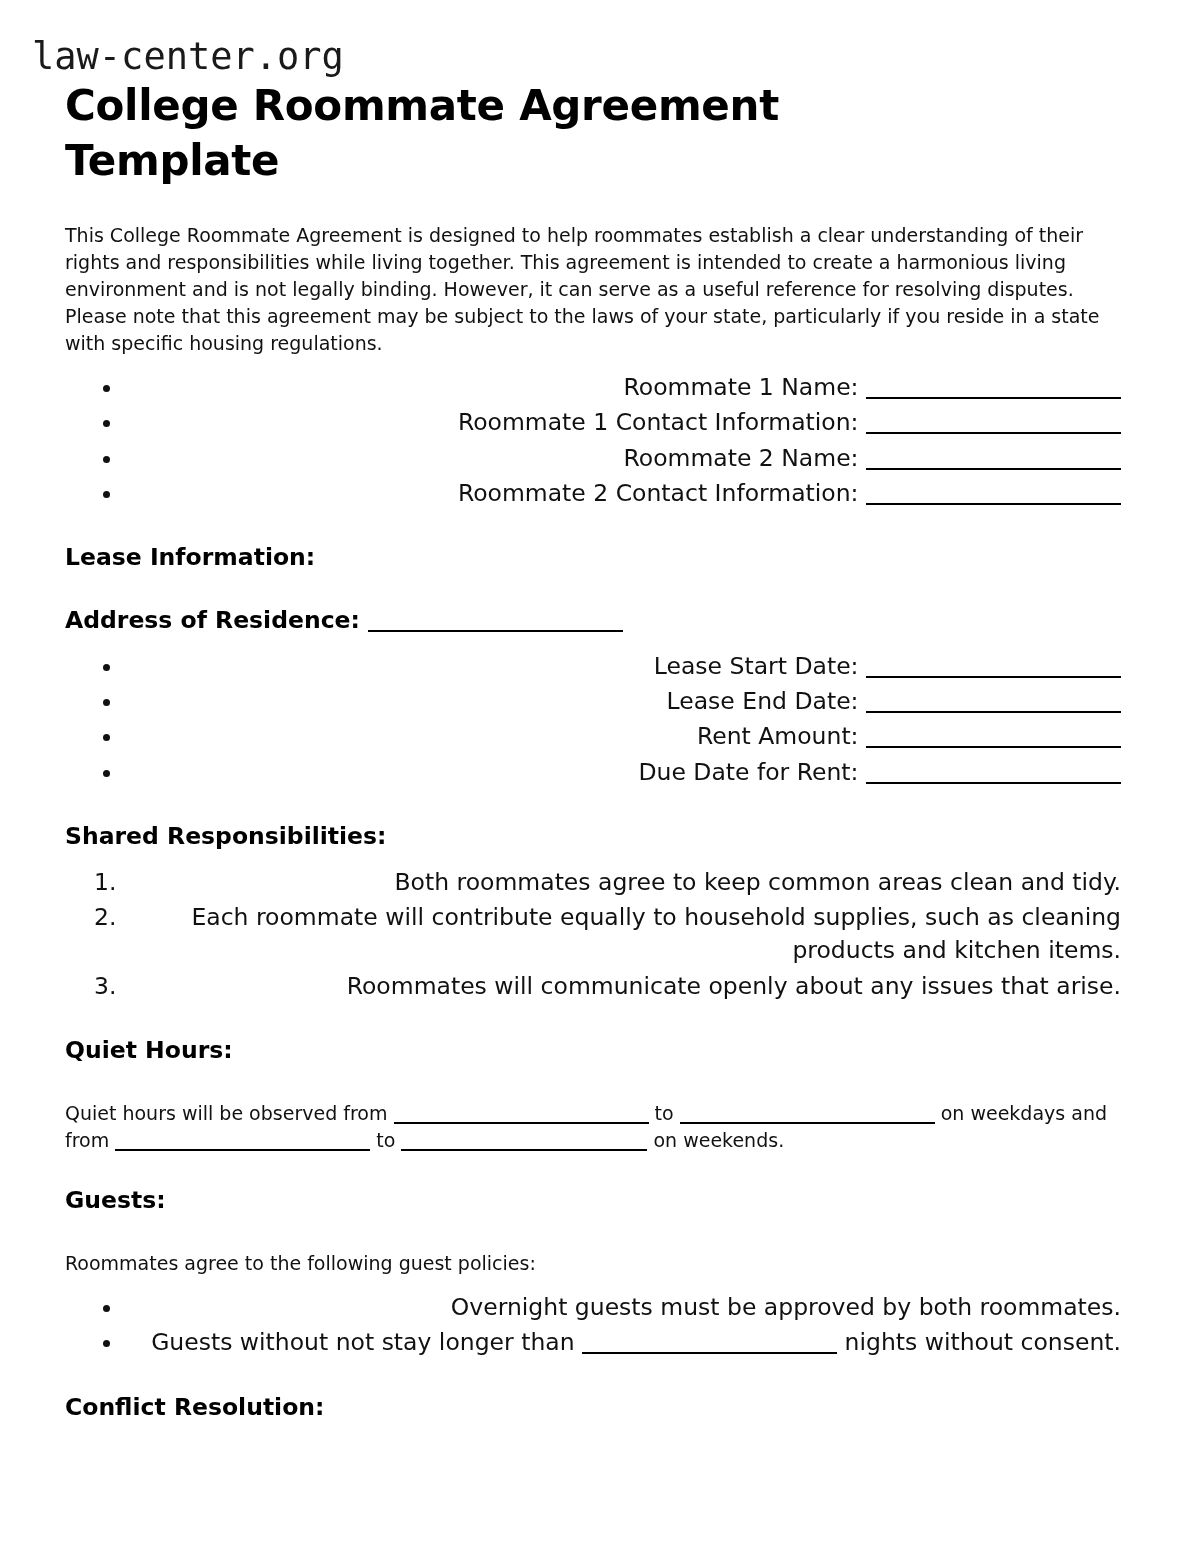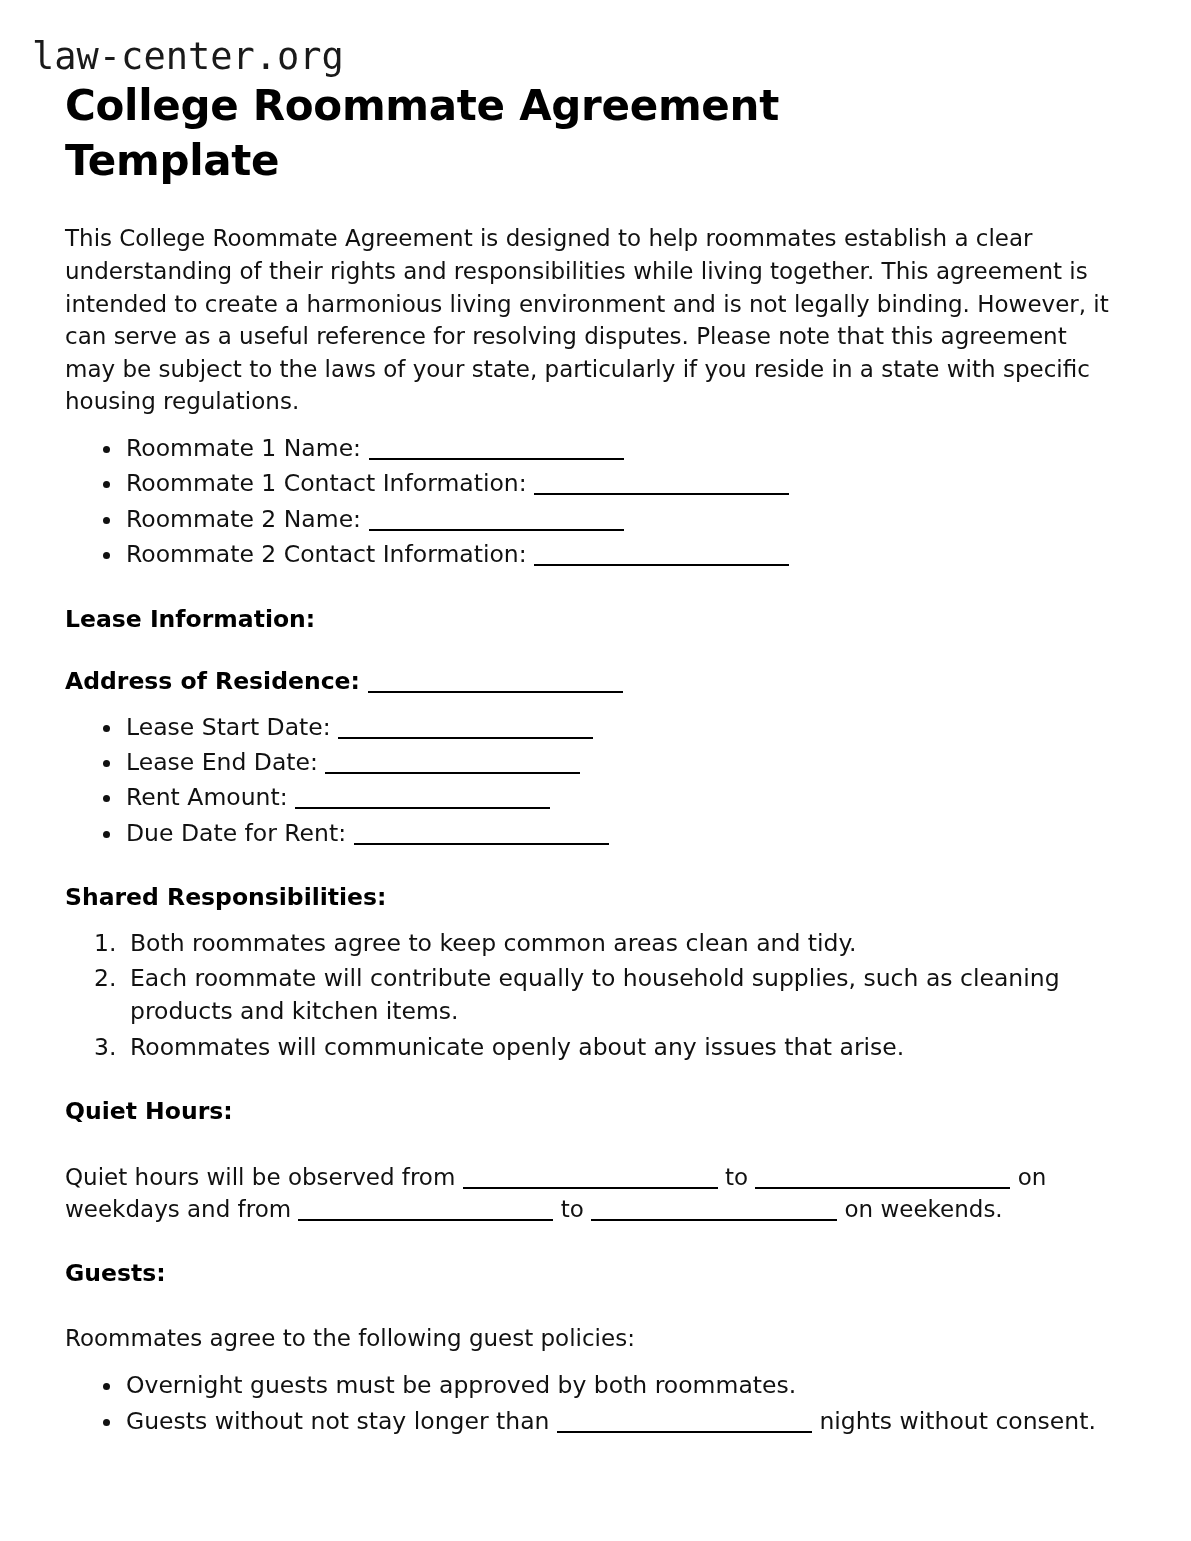--- a/index.html
+++ b/index.html
@@ -37,41 +37,42 @@
     line-height: 1.30;
     letter-spacing: -0.3px;
     color: #000000;
     max-width: 830px;
   }
   .body-area {
     margin-left: 33px;
     max-width: 1060px;
   }
   p.para {
-    font-size: 23px;
+    font-size: 19px;
     line-height: 1.42;
     margin: 34px 0 0 0;
     color: #111111;
   }
   h2.section {
     font-family: "DejaVu Sans", sans-serif;
     font-weight: bold;
     font-size: 23.5px;
     line-height: 1.3;
     margin: 32px 0 0 0;
     color: #000000;
   }
   h2.section .blankline {
     font-weight: normal;
   }
   ul.bul, ol.num {
     margin: 14px 0 0 0;
     padding-left: 59px;
     font-size: 23.5px;
     line-height: 1.42;
+    text-align: right;
   }
   ul.bul { list-style-type: disc; }
   ol.num { list-style-type: decimal; }
   ul.bul li, ol.num li {
     margin: 0 0 2px 0;
     padding-left: 2px;
     color: #111111;
   }
   ol.num li { padding-left: 6px; }
   .blankline {

